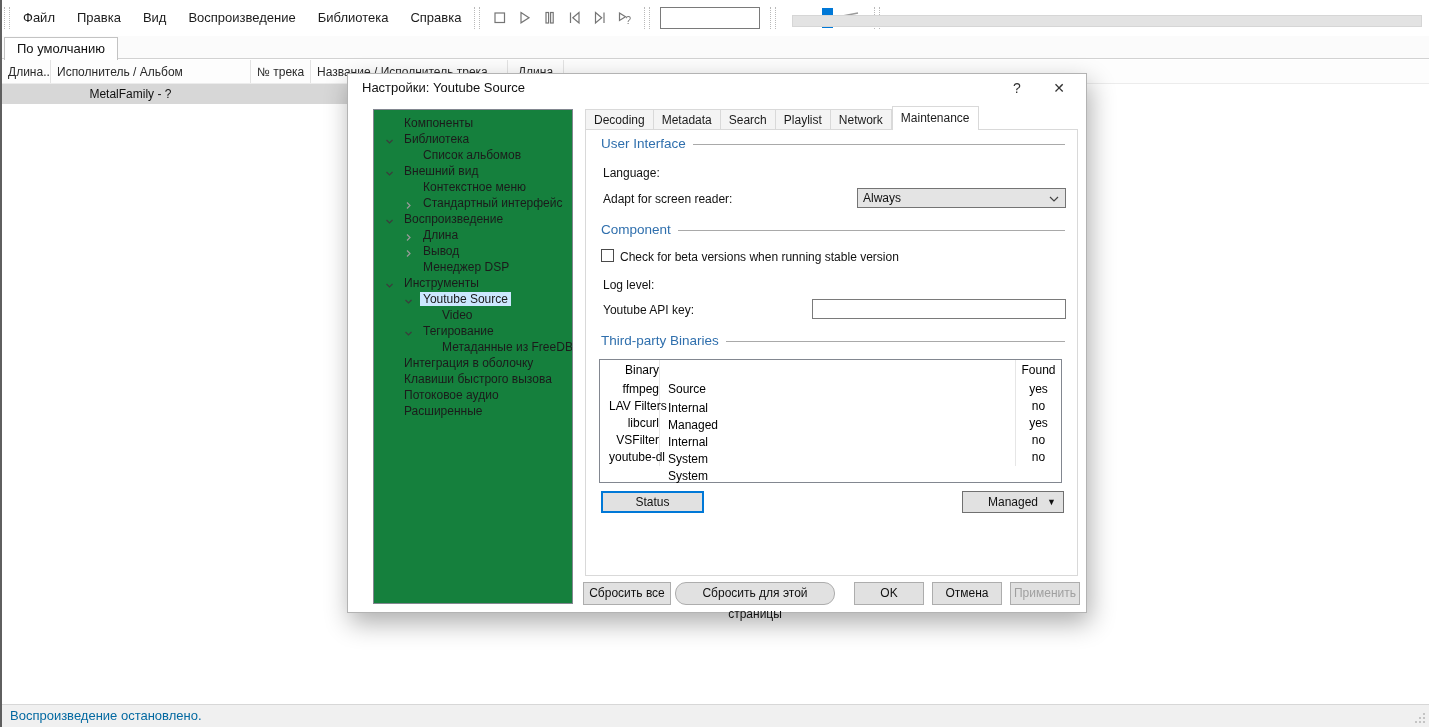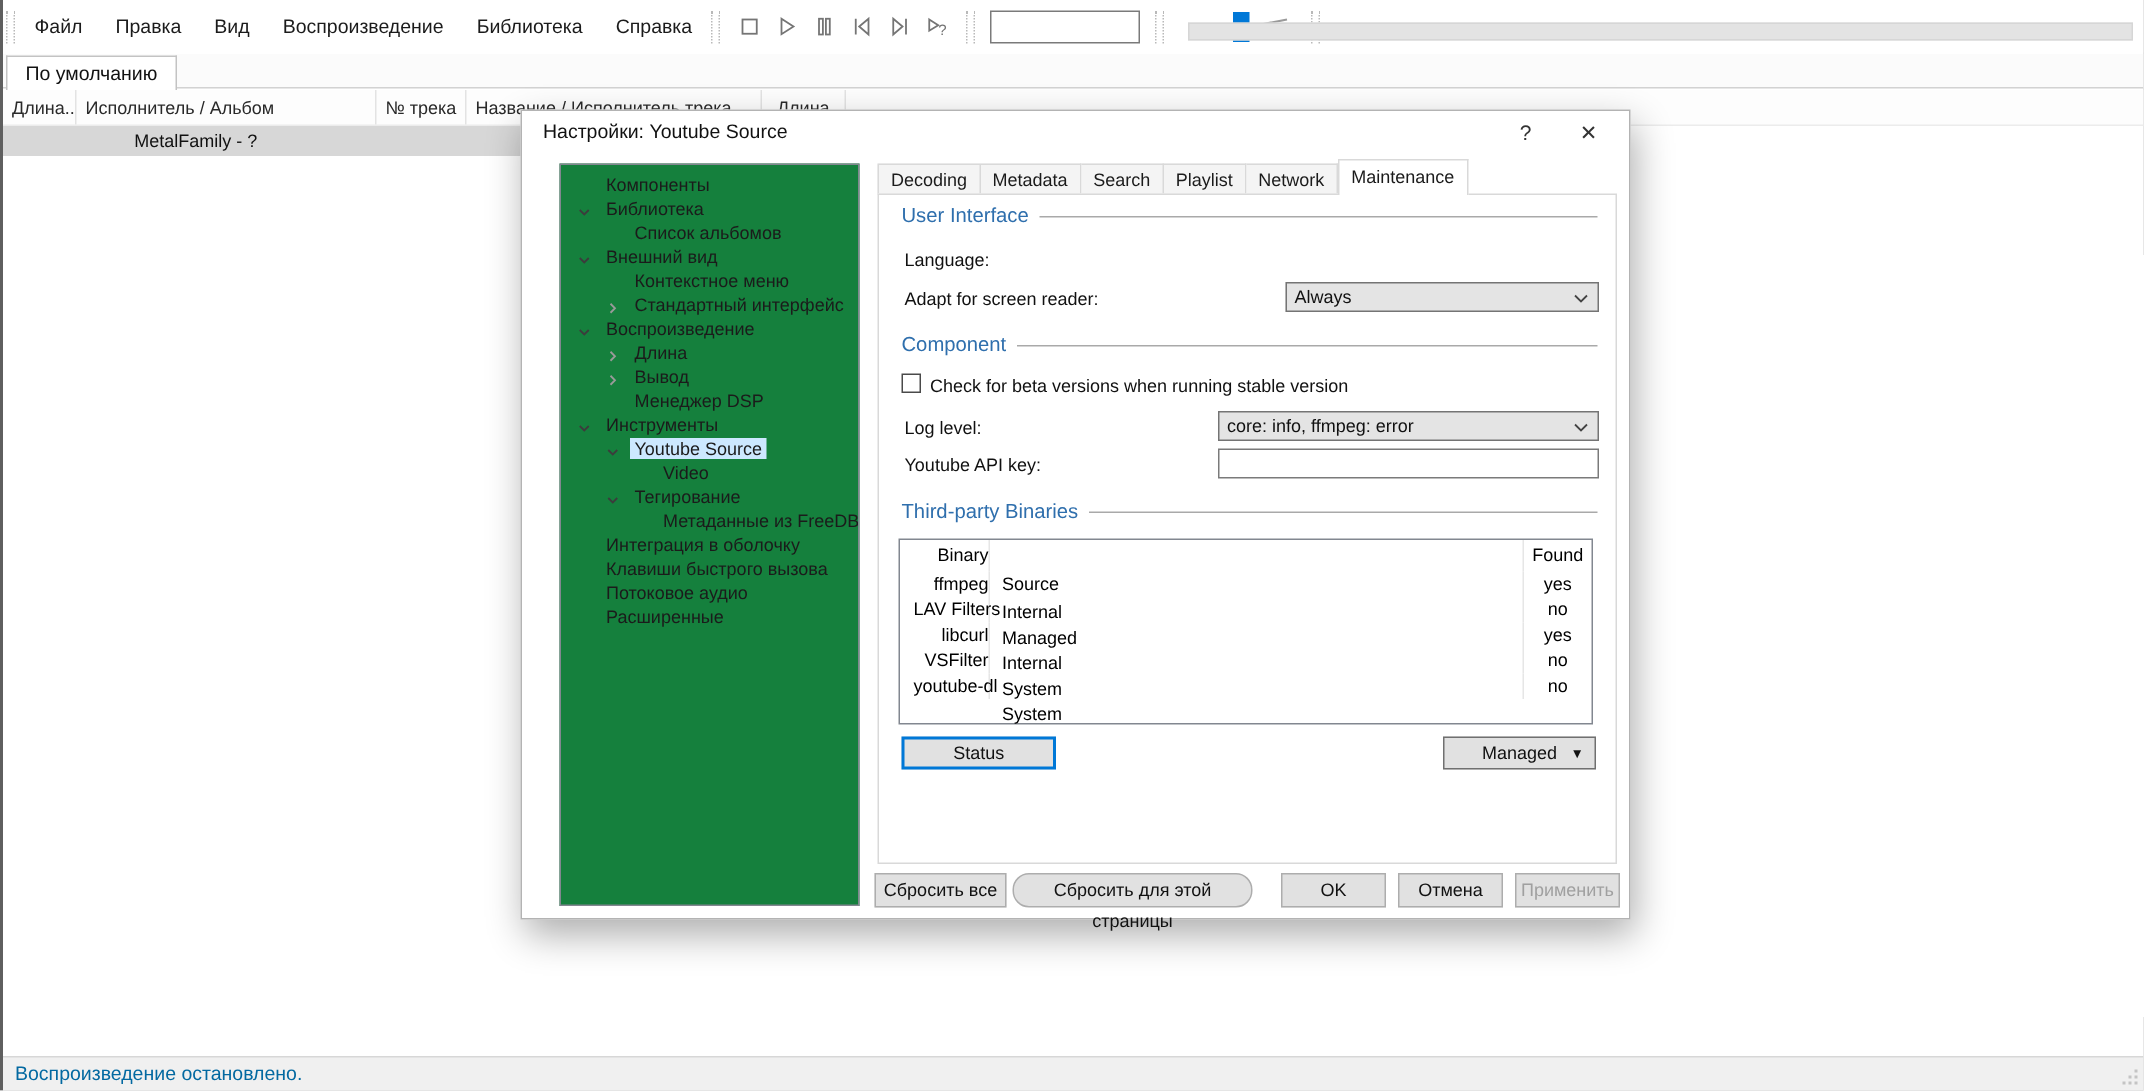--- a/index.html
+++ b/index.html
@@ -232,26 +232,20 @@
           </svg>
       </div>
 
       <div class="sec-head" style="top:92px;">
         <span class="t">Component</span>
         <span class="line"></span>
       </div>
       <div class="cbx" style="left:15px;top:119px;"></div>
       <div class="flabel" style="left:34px;top:120px;">Check for beta versions when running stable version</div>
       <div class="flabel" style="left:17px;top:148px;">Log level:</div>
-      <div class="combo" style="left:226px;top:144px;width:254px;">
-        <span>core: info, ffmpeg: error</span>
-        <svg width="10" height="7">
-            <polyline points="1,1 5,5 9,1" stroke="#444" fill="none" stroke-width="1.2"></polyline>
-          </svg>
-      </div>
       <div class="flabel" style="left:17px;top:173px;">Youtube API key:</div>
       <input class="tinput" style="left: 226px; top: 169px; width: 254px;" value="">
 
       <div class="sec-head" style="top:203px;">
         <span class="t">Third-party Binaries</span>
         <span class="line"></span>
       </div>
       <div class="bin-table">
         <div class="bin-row head">
           <div class="bin-c0">Binary</div>

